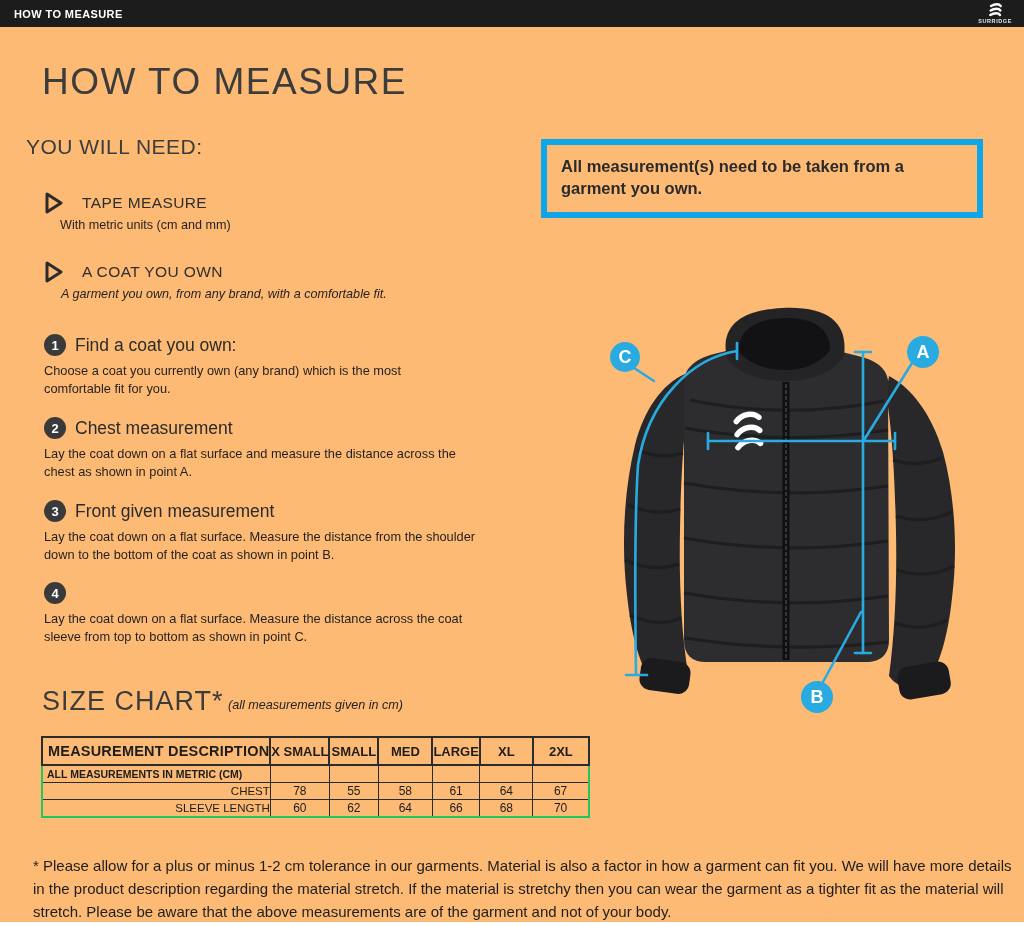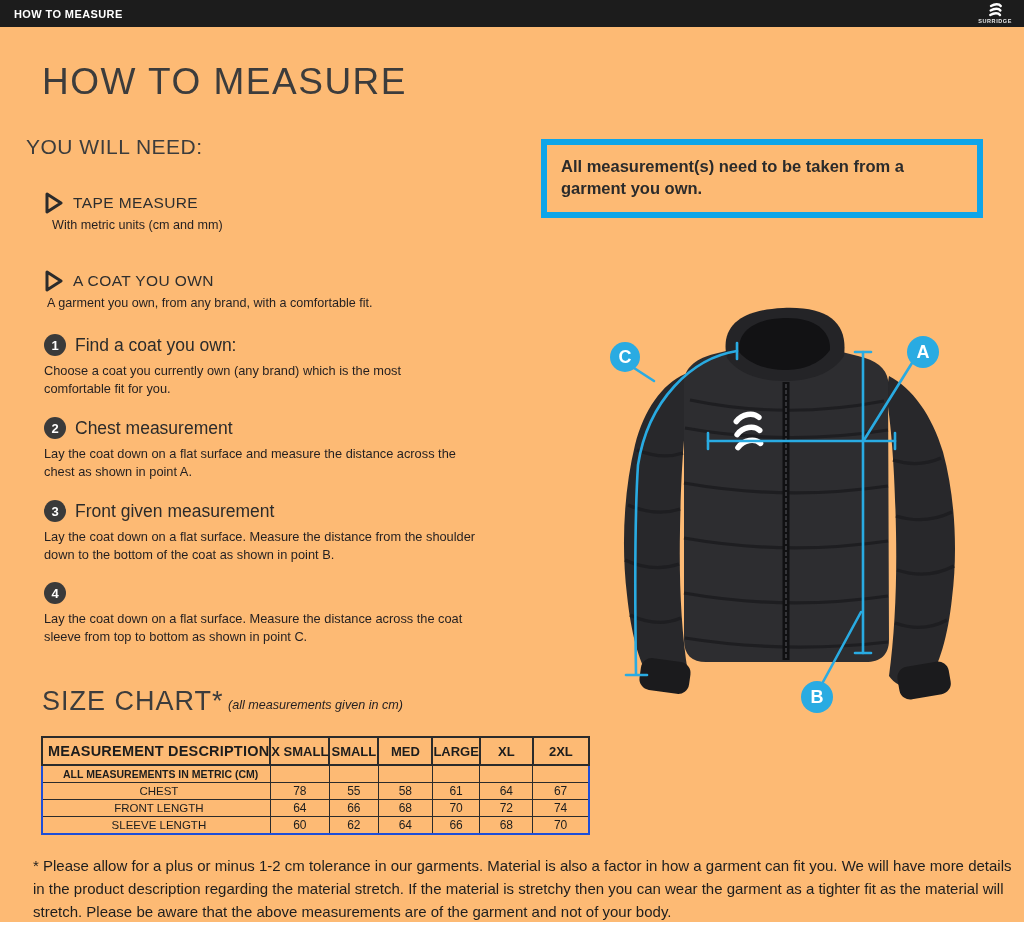--- a/index.html
+++ b/index.html
@@ -13,25 +13,25 @@
   .topbar-title{color:#ffffff;font-size:11px;font-weight:bold;letter-spacing:.4px;}
   .brand{display:flex;flex-direction:column;align-items:center;line-height:1;}
   .brand-name{color:#e8e8e8;font-size:5.5px;letter-spacing:.6px;margin-top:1px;font-weight:bold;}
 
   
   .h1{position:absolute;left:42px;top:61px;font-size:37px;color:#3c3c3c;letter-spacing:1.5px;}
   .h2{position:absolute;left:26px;top:135px;font-size:21px;color:#3c3c3c;letter-spacing:.5px;}
 
   
   .need{position:absolute;left:44px;}
-  .need-row{display:flex;align-items:center;gap:9px;}
+  .need-row{display:flex;align-items:center;gap:18px;}
   .need-label{font-size:15.5px;color:#2e2e2e;letter-spacing:.4px;}
   .need-desc{font-size:12.6px;color:#231f20;margin-top:4px;}
-  .need1{top:192px;} .need1 .need-desc{margin-left:8px;}
-  .need2{top:270px;} .need2 .need-desc{margin-left:3px;}
+  .need1{top:192px;} .need1 .need-desc{margin-left:16px;}
+  .need2{top:261px;} .need2 .need-desc{margin-left:17px;font-style:italic;}
 
   
   .step{position:absolute;left:44px;}
   .step-head{display:flex;align-items:center;gap:9px;}
   .step-num{width:22px;height:22px;border-radius:50%;background:#3a3a3a;color:#fff;
             font-size:13px;font-weight:bold;display:flex;align-items:center;justify-content:center;}
   .step-title{font-size:17.5px;color:#2b2b2b;}
   .step-desc{font-size:12.8px;line-height:1.38;margin-top:6px;color:#231f20;}
   .step1{top:334px;} .step1 .step-desc{width:382px;}
   .step2{top:417px;} .step2 .step-desc{width:420px;}
@@ -44,27 +44,27 @@
             font-size:16.5px;font-weight:bold;line-height:1.35;color:#2b2b2b;}
 
   
   .diagram{position:absolute;left:580px;top:300px;width:444px;height:420px;}
 
   
   .sc-head{position:absolute;left:42px;top:686px;font-size:27px;color:#3c3c3c;letter-spacing:1px;}
   .sc-sub{position:absolute;left:228px;top:698px;font-size:12.6px;color:#231f20;font-style:italic;}
 
   table.size{position:absolute;left:41px;top:736px;border-collapse:collapse;table-layout:fixed;
-             border:2px solid #1d4ed8;}
+             border:2px solid #22c55e;}
   table.size th,table.size td{border:1px solid #2b2b2b;overflow:hidden;white-space:nowrap;padding:0;}
   table.size thead th{border-width:2px;font-size:13px;font-weight:bold;height:26px;text-align:center;color:#1d1d1d;}
   table.size thead th.desc{text-align:left;padding-left:5px;font-size:14.5px;letter-spacing:.2px;}
-  tr.metric td{font-size:10.5px;font-weight:bold;height:16px;text-align:left;padding-left:20px;color:#1d1d1d;}
+  tr.metric td{font-size:10.5px;font-weight:bold;height:16px;text-align:left;padding-left:4px;color:#1d1d1d;}
   tr.data td{height:16px;font-size:12px;text-align:center;color:#1d1d1d;}
-  tr.data td:first-child{text-align:center;padding-left:5px;font-size:11.5px;margin-left:18px;}
+  tr.data td:first-child{text-align:right;padding-left:5px;font-size:11.5px;margin-left:18px;}
 
   
   .footnote{position:absolute;left:33px;top:855px;width:988px;font-size:15px;line-height:1.52;color:#1e1e1e;}
 </style>
 </head>
 <body>
 
 <div class="canvas">
 
   <div class="topbar">
@@ -240,29 +240,20 @@
       <tr class="data">
         <td>CHEST</td>
         <td>78</td>
         <td>55</td>
         <td>58</td>
         <td>61</td>
         <td>64</td>
         <td>67</td>
       </tr>
       <tr class="data">
-        <td>FRONT LENGTH</td>
-        <td>64</td>
-        <td>66</td>
-        <td>68</td>
-        <td>70</td>
-        <td>72</td>
-        <td>74</td>
-      </tr>
-      <tr class="data">
         <td>SLEEVE LENGTH</td>
         <td>60</td>
         <td>62</td>
         <td>64</td>
         <td>66</td>
         <td>68</td>
         <td>70</td>
       </tr>
     </tbody>
   </table>

